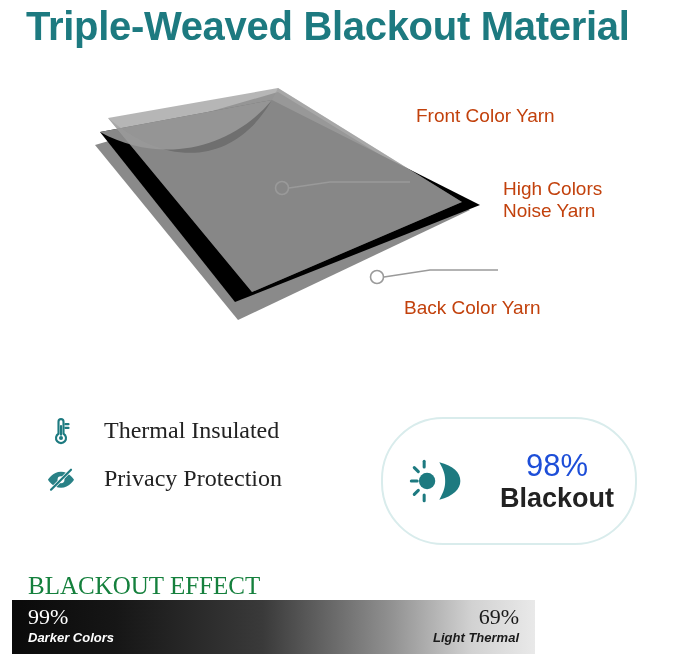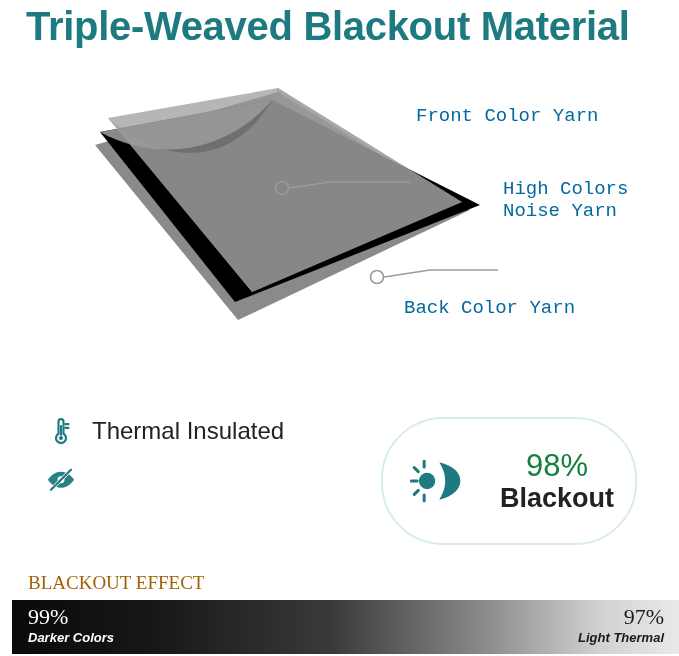--- a/index.html
+++ b/index.html
@@ -33,23 +33,23 @@
     position: absolute;
     left: 0;
     top: 70px;
     width: 679px;
     height: 290px;
   }
   .diagram svg { display: block; }
 
   .callout-text {
     position: absolute;
-    font-family: Liberation Mono, monospace;
+    font-family: Liberation Sans, sans-serif;
     font-size: 19px;
-    color: #0369a1;
+    color: #c2410c;
     line-height: 22px;
     white-space: nowrap;
   }
   .callout-front { left: 416px; top: 35px; }
   .callout-high  { left: 503px; top: 108px; }
   .callout-back  { left: 404px; top: 227px; }
 
   
   .features {
     position: absolute;
@@ -66,22 +66,22 @@
   .feature-icon {
     width: 34px;
     height: 34px;
     flex: 0 0 34px;
     display: flex;
     align-items: center;
     justify-content: center;
     color: #1d7a80;
   }
   .feature-label {
-    margin-left: 14px;
-    font-family: Liberation Sans, sans-serif;
+    margin-left: 26px;
+    font-family: Liberation Serif, serif;
     font-size: 24px;
     color: #222222;
     white-space: nowrap;
   }
 
   
   .badge {
     position: absolute;
     left: 381px;
     top: 417px;
@@ -101,46 +101,46 @@
     color: #1d7a80;
   }
   .badge-text {
     margin-left: 14px;
     text-align: center;
     flex: 1;
   }
   .badge-pct {
     font-family: "Liberation Sans", sans-serif;
     font-size: 31px;
-    color: #15803d;
+    color: #1d4ed8;
     line-height: 34px;
   }
   .badge-word {
     font-family: "Liberation Sans", sans-serif;
     font-weight: bold;
     font-size: 27px;
     color: #222222;
     line-height: 30px;
   }
 
   
   .effect-label {
     position: absolute;
     left: 28px;
     top: 572px;
     font-family: "Liberation Serif", serif;
-    font-size: 19px;
-    color: #a16207;
+    font-size: 25px;
+    color: #15803d;
     white-space: nowrap;
   }
   .effect-bar {
     position: absolute;
     left: 12px;
     top: 600px;
-    width: 668px;
+    width: 523px;
     height: 54px;
     background: linear-gradient(90deg, #0a0a0a 0%, #161616 20%, #3a3a3a 48%, #8f8f8f 72%, #d2d2d2 88%, #e9e9e9 100%);
     overflow: hidden;
   }
   .effect-left {
     position: absolute;
     left: 16px;
     top: 4px;
     color: #ffffff;
     text-align: left;
@@ -218,20 +218,21 @@
 
   <div class="feature-row">
     <span class="feature-icon">
       <svg width="32" height="32" viewBox="0 0 24 24" fill="none" stroke="currentColor" stroke-width="1.7" stroke-linecap="round" stroke-linejoin="round">
         <path d="M2.2 12.5S5.8 6.5 12 6.5s9.8 6 9.8 6-3.6 6-9.8 6-9.8-6-9.8-6z" fill="currentColor" stroke="none" opacity="0.95"></path>
         <circle cx="12" cy="12.5" r="2.6" fill="#ffffff" stroke="none"></circle>
         <line x1="4.5" y1="20" x2="19.5" y2="5" stroke="#ffffff" stroke-width="2.6"></line>
         <line x1="4.5" y1="20" x2="19.5" y2="5" stroke="currentColor" stroke-width="1.6"></line>
       </svg>
     </span>
+    <span class="feature-label">Privacy Protection</span>
   </div>
 
 </div>
 
 <div class="badge">
   <span class="badge-icon">
     <svg width="56" height="56" viewBox="0 0 48 48" fill="none" stroke="currentColor" stroke-linecap="round">
       <g stroke-width="2.6">
         <line x1="13" y1="7" x2="13" y2="12"></line>
         <line x1="4.5" y1="12.5" x2="8" y2="16"></line>
@@ -249,16 +250,16 @@
   </span>
 </div>
 
 <div class="effect-label">BLACKOUT EFFECT</div>
 <div class="effect-bar">
   <div class="effect-left">
     <div class="effect-pct">99%</div>
     <div class="effect-sub">Darker Colors</div>
   </div>
   <div class="effect-right">
-    <div class="effect-pct">97%</div>
+    <div class="effect-pct">69%</div>
     <div class="effect-sub">Light Thermal</div>
   </div>
 </div>
 
 </body></html>

